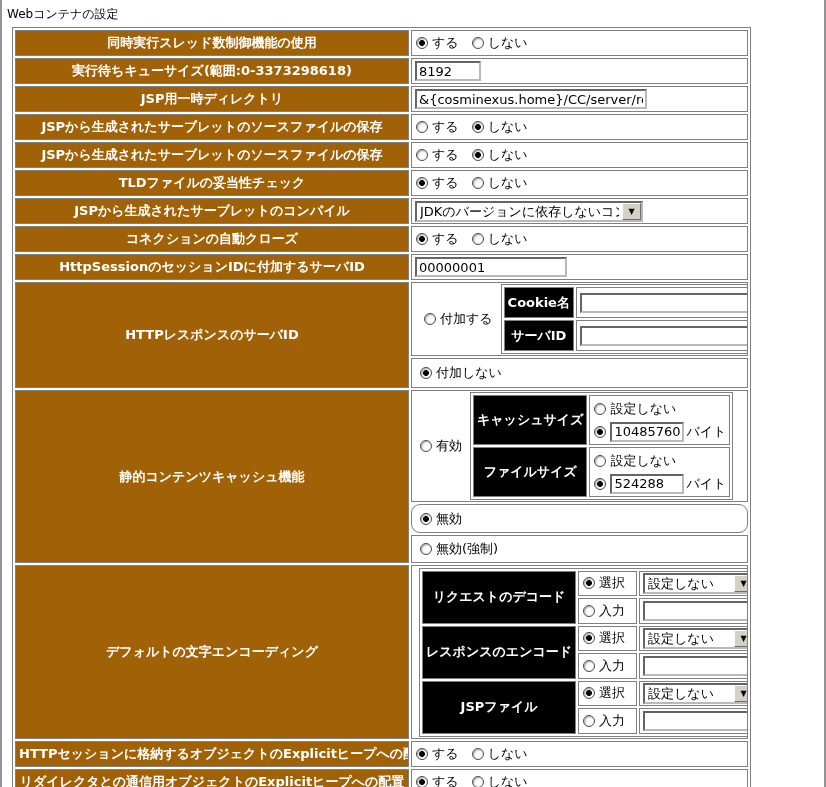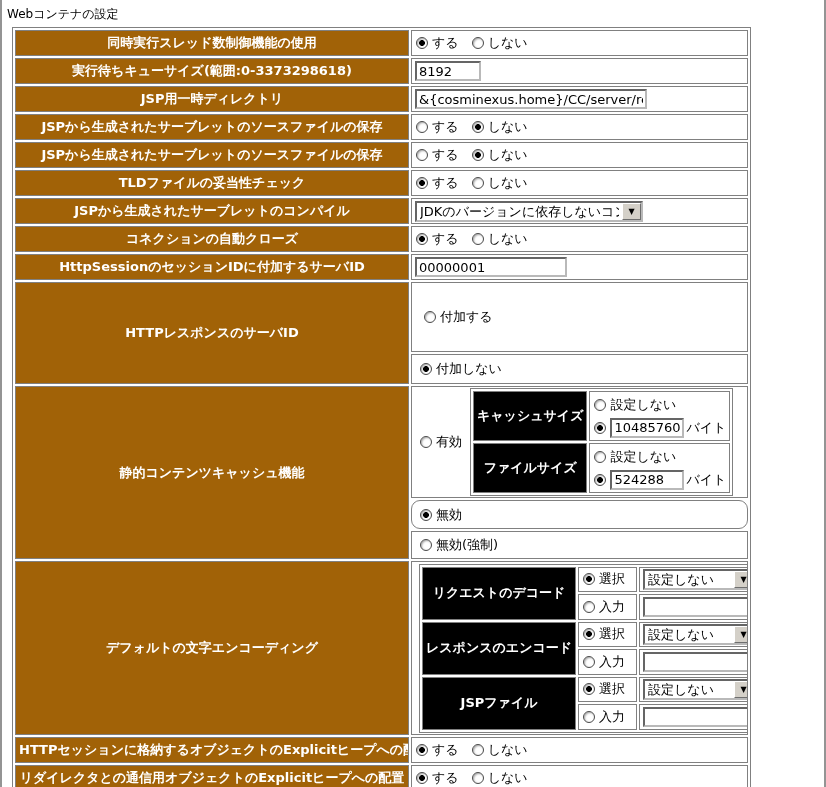--- a/index.html
+++ b/index.html
@@ -182,20 +182,36 @@
   </tr>
 
   <tr>
     <td class="lbl" rowspan="2">HTTPレスポンスのサーバID</td>
     <td class="val" style="height:66px;">
       <div class="hflex ml8">
         <label class="opt">
           <input type="radio" class="radio" name="g_serverid" style="">
           <span>付加する</span>
         </label>
+        <table class="nested">
+          <tbody>
+            <tr>
+              <td class="nlbl sid-lbl">Cookie名</td>
+              <td>
+                <input type="text" class="ti w168" value="" style="">
+              </td>
+            </tr>
+            <tr>
+              <td class="nlbl sid-lbl">サーバID</td>
+              <td>
+                <input type="text" class="ti w168" value="" style="">
+              </td>
+            </tr>
+          </tbody>
+        </table>
       </div>
     </td>
   </tr>
   <tr>
     <td class="val" style="height:26px;">
       <label class="opt ml4">
         <input type="radio" class="radio" name="g_serverid" checked="" style="">
         <span>付加しない</span>
       </label>
     </td>

